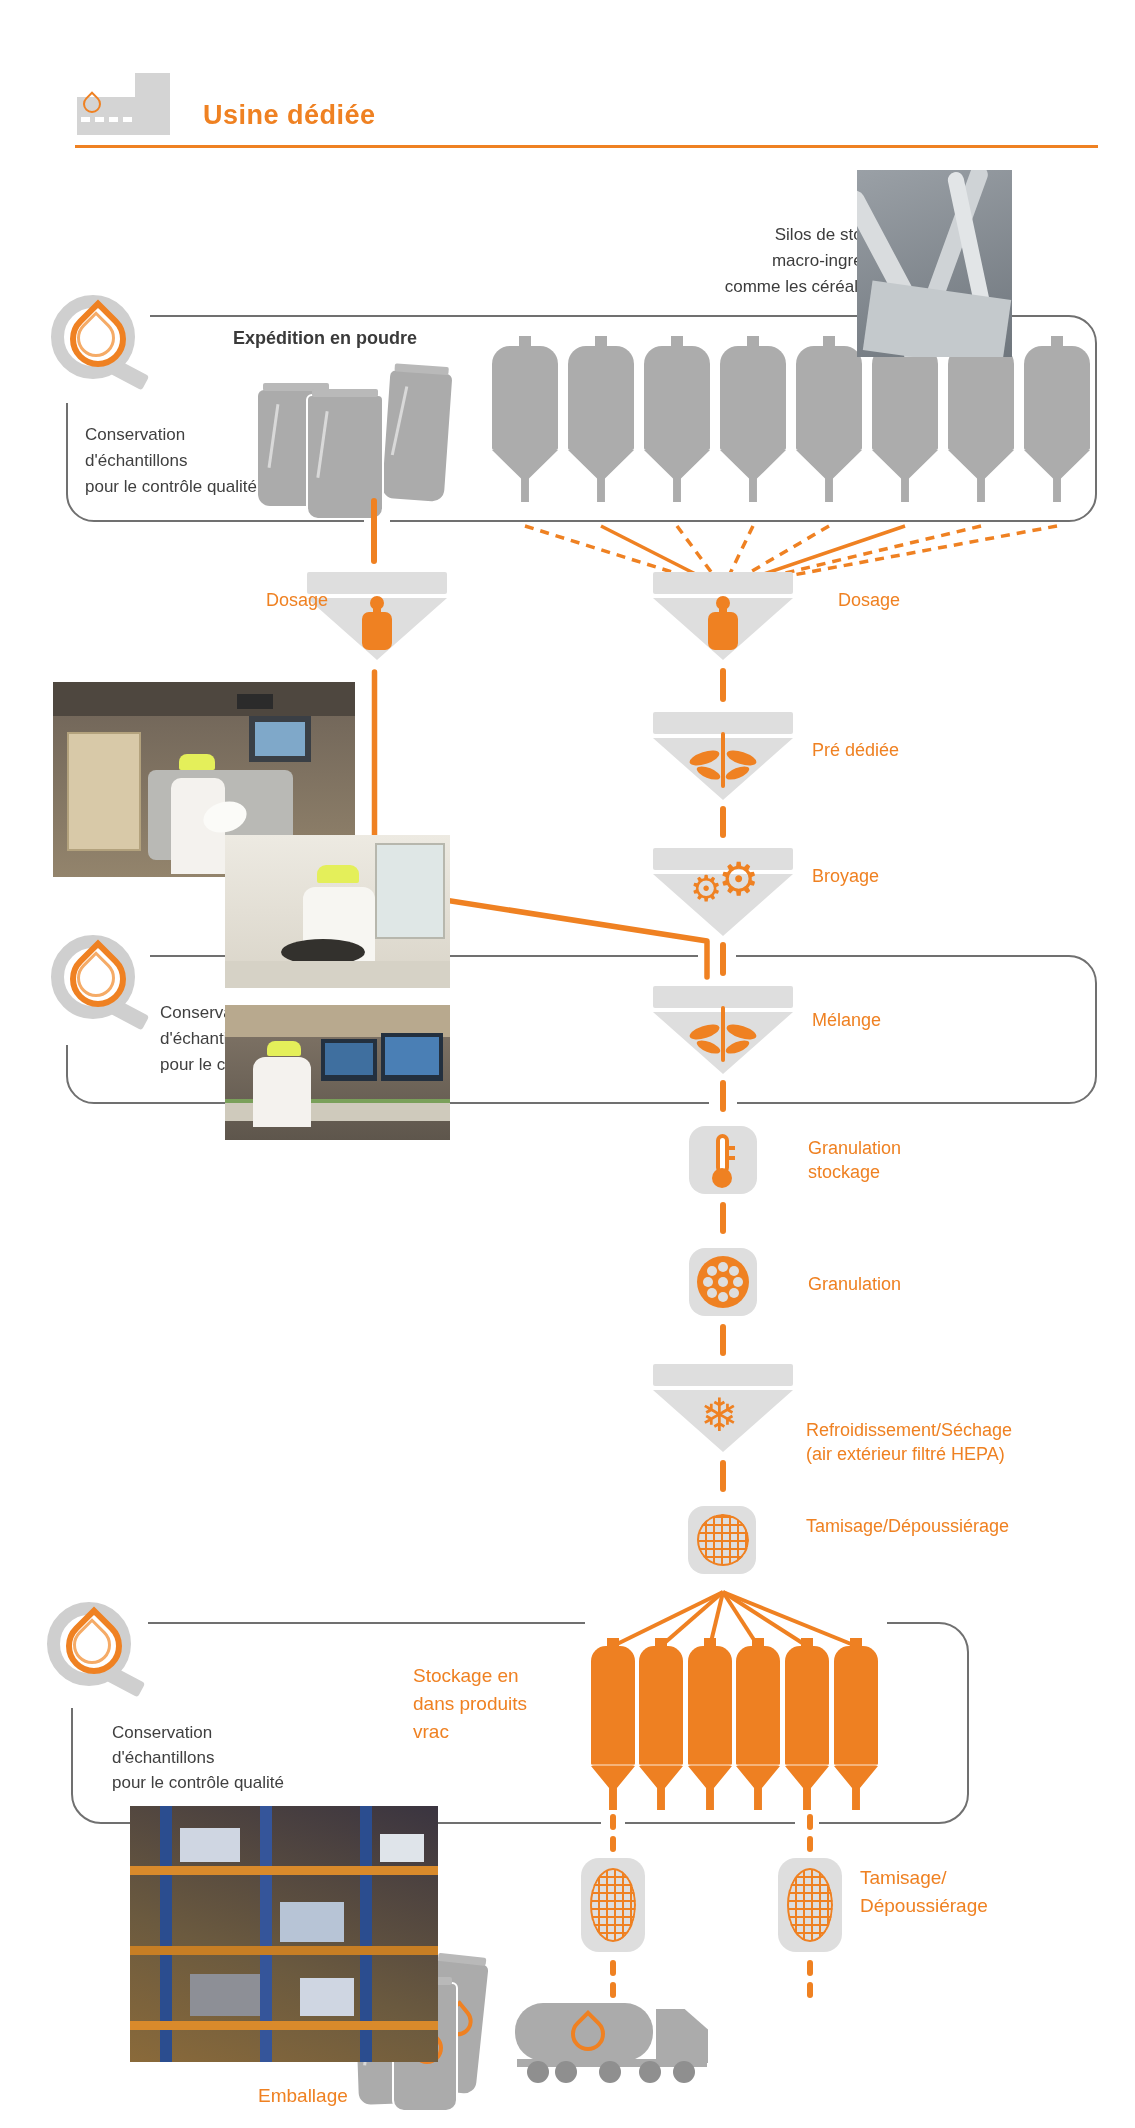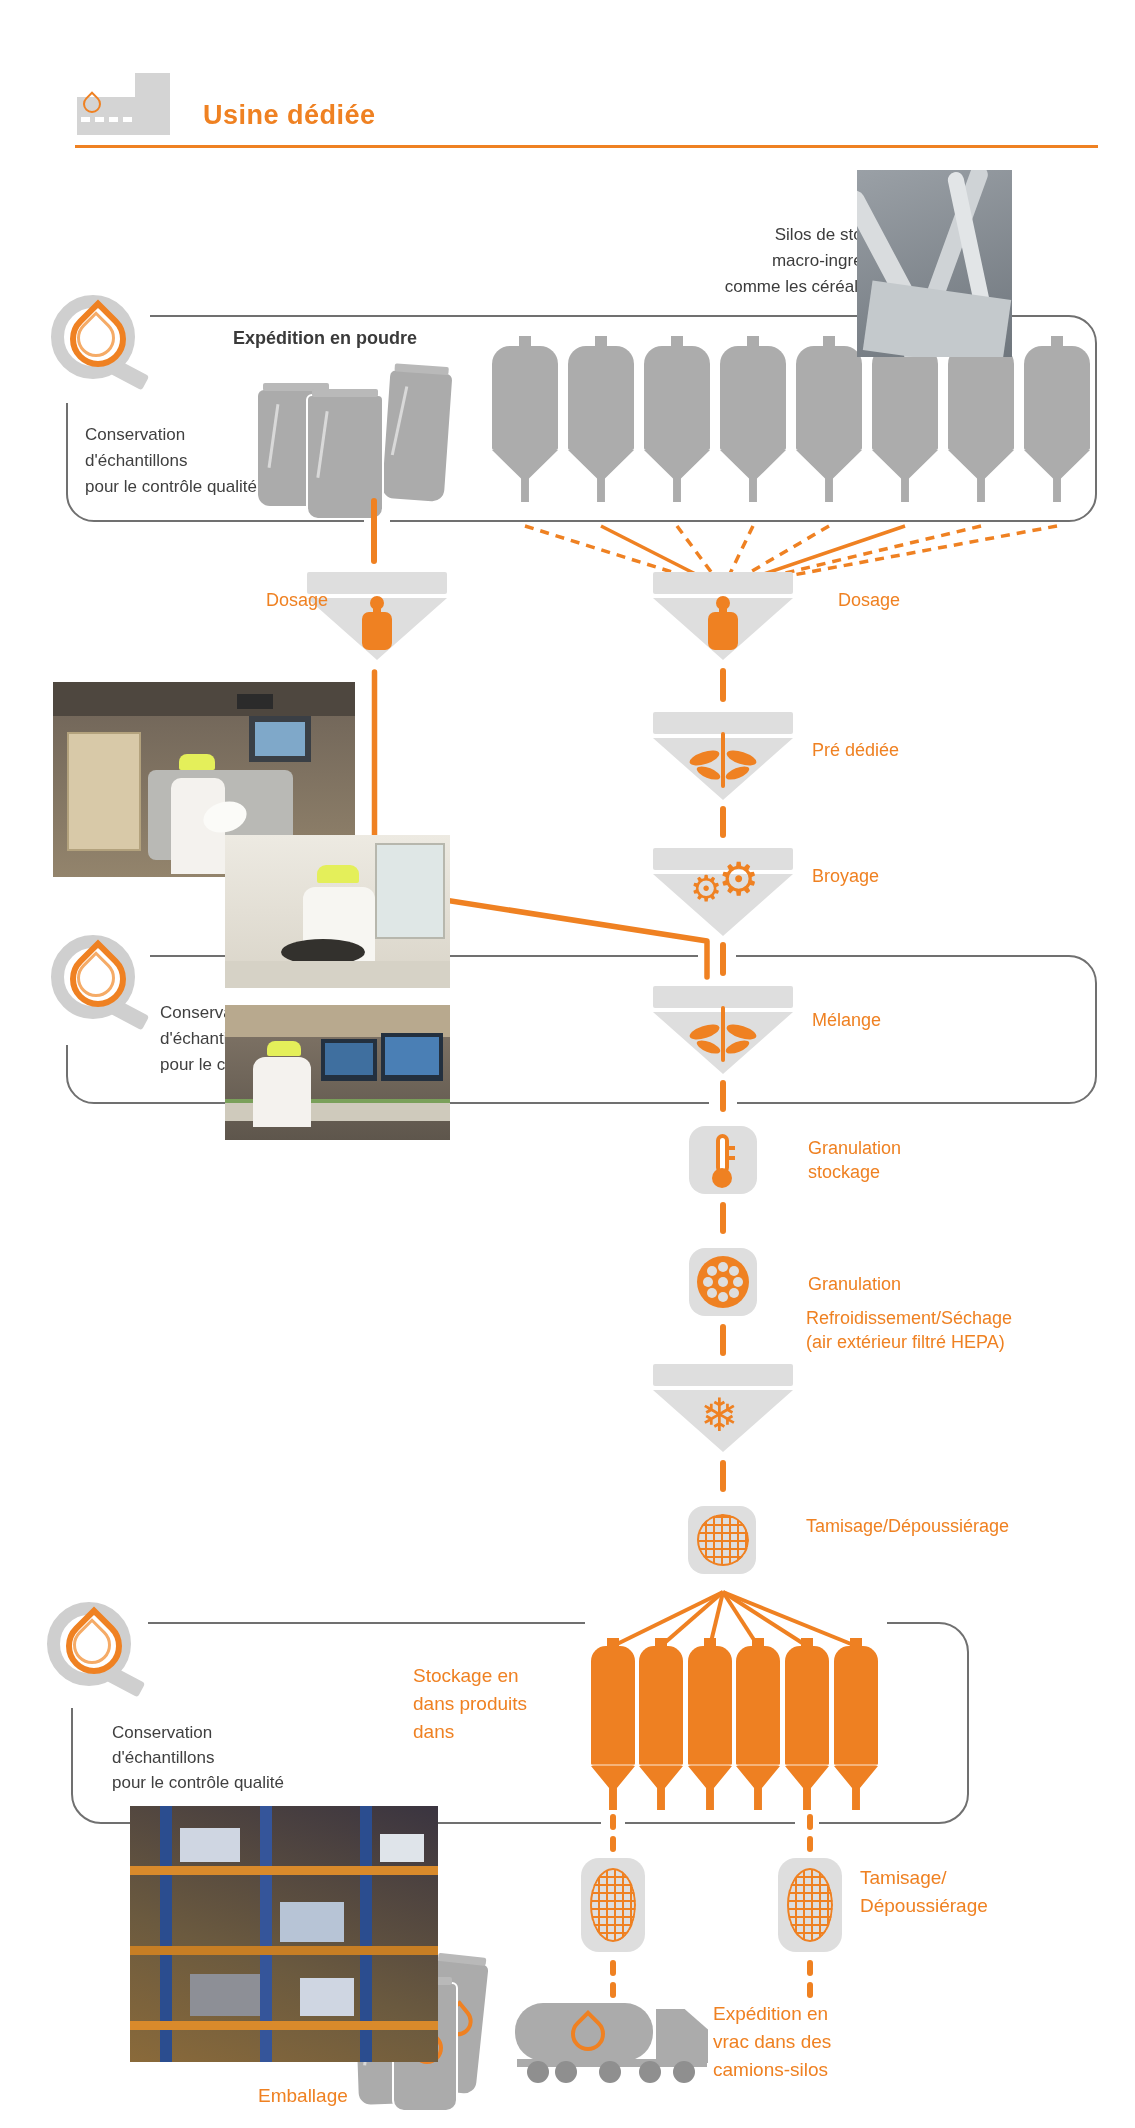--- a/index.html
+++ b/index.html
@@ -307,21 +307,21 @@
       <i style="left:10px;top:10px;"></i>
       <i style="left:21px;top:21px;"></i>
   </div>
   <div class="lab" style="left:808px;top:1272px;">Granulation</div>
 
   <div class="funnel" style="left:653px;top:1364px;">
     <div class="bar"></div>
       <div class="vee"></div>
   </div>
   <div class="flake" style="left:700px;top:1392px;">❄</div>
-  <div class="lab" style="left:806px;top:1306px;">
+  <div class="lab" style="left:806px;top:1418px;">
     <div>Refroidissement/Séchage</div>
     <div>(air extérieur filtré HEPA)</div>
   </div>
 
   <div class="tile" style="left:688px;top:1506px;"></div>
   <div class="mesh" style="left:697px;top:1514px;width:52px;height:52px;"></div>
   <div class="lab" style="left:806px;top:1514px;">Tamisage/Dépoussiérage</div>
 
   <div class="qbox" style="left:71px;top:1622px;width:894px;height:198px;border-radius:30px;"></div>
   <div class="mask" style="left:44px;top:1600px;width:104px;height:108px;"></div>
@@ -335,21 +335,21 @@
     <div class="drop d2"></div>
   </div>
   <div class="convtext" style="left:112px;top:1720px;line-height:25px;">
     <div>Conservation</div>
     <div>d'échantillons</div>
     <div>pour le contrôle qualité</div>
   </div>
   <div class="lab big" style="left:413px;top:1662px;">
     <div>Stockage en</div>
     <div>dans produits</div>
-    <div>dans</div>
+    <div>vrac</div>
   </div>
 
   <div>
     <div class="osilo" style="left:591px;top:1638px;">
         <div class="nub"></div>
         <div class="body"></div>
         <div class="sep"></div>
         <div class="fun"></div>
       </div>
     <div class="osilo" style="left:639px;top:1638px;">
@@ -422,25 +422,20 @@
   <div class="truck">
     <div class="tank"></div>
       <div class="cab"></div>
       <div class="chassis"></div>
     <div class="wheel" style="left:12px;"></div>
     <div class="wheel" style="left:40px;"></div>
     <div class="wheel" style="left:84px;"></div>
     <div class="wheel" style="left:124px;"></div>
     <div class="wheel" style="left:158px;"></div>
     <div class="drop" style="left:56px;top:22px;width:26px;height:26px;border-width:4px;border-color:#EF8122;"></div>
-  </div>
-  <div class="lab big" style="left:713px;top:2000px;">
-    <div>Expédition en</div>
-    <div>vrac dans des</div>
-    <div>camions-silos</div>
   </div>
 
   <div class="photo" style="left:857px;top:170px;width:155px;height:187px;background:linear-gradient(160deg,#9aa0a6,#6f767d);">
     <div style="left:-20px;top:10px;width:20px;height:200px;background:#d9dcde;border-radius:10px;transform:rotate(-28deg);left:30px;"></div>
     <div style="left:80px;top:-10px;width:18px;height:210px;background:#cfd3d6;border-radius:9px;transform:rotate(20deg);"></div>
     <div style="left:110px;top:0px;width:16px;height:200px;background:#e2e5e7;border-radius:8px;transform:rotate(-12deg);"></div>
     <div style="left:10px;top:120px;width:140px;height:70px;background:#c4c9cc;transform:rotate(8deg);"></div>
   </div>
 
   <div class="photo" style="left:53px;top:682px;width:302px;height:195px;background:linear-gradient(180deg,#6d6257,#93846c);">

